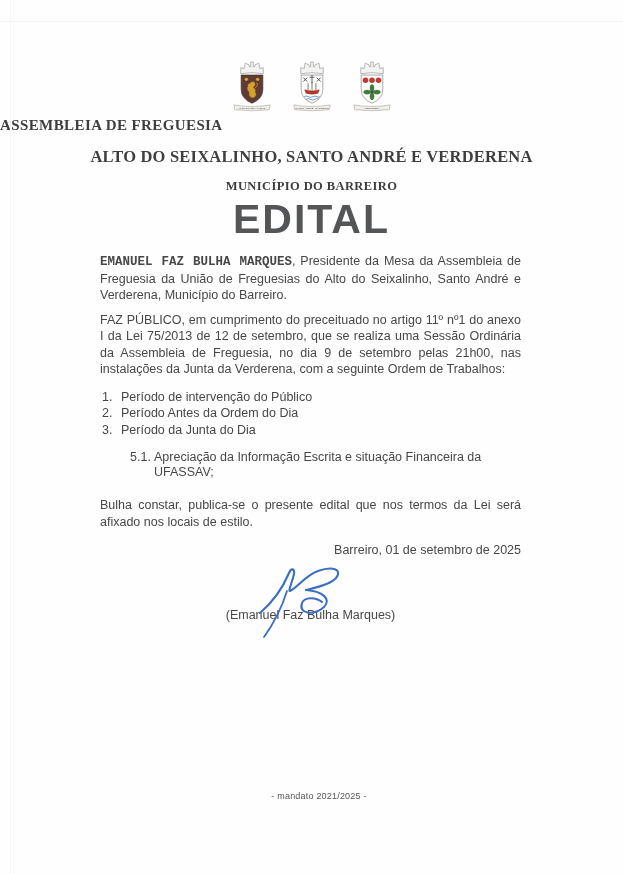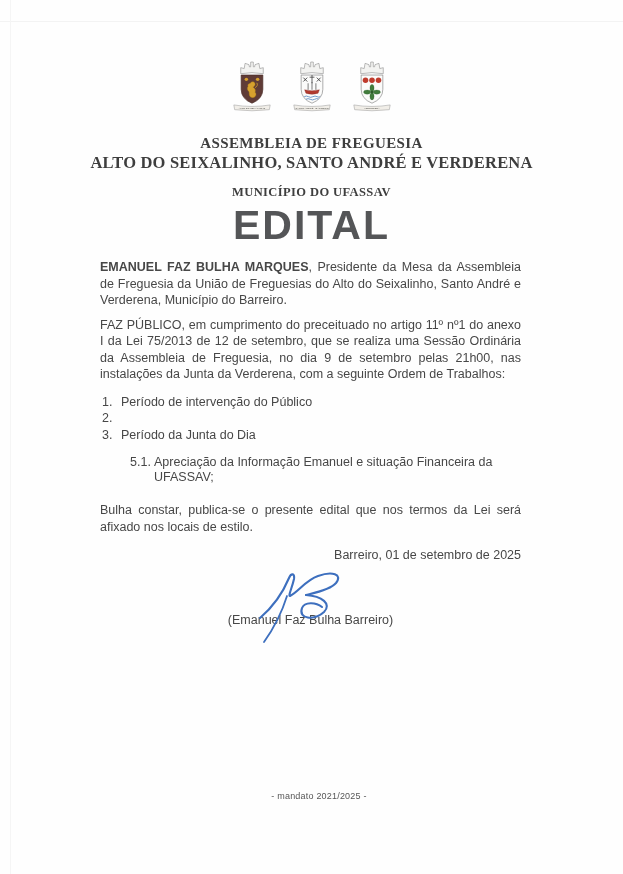--- a/index.html
+++ b/index.html
@@ -6,33 +6,33 @@
   .page{
     position:relative;width:623px;height:874px;background:#fefefe;overflow:hidden;
     font-family:"Liberation Sans",sans-serif;color:#474747;
   }
   .scan-line-top{position:absolute;left:0;right:0;top:21px;height:1px;background:#f3f3f3;}
   .scan-line-left{position:absolute;top:0;bottom:0;left:10px;width:1px;background:#f5f5f5;}
 
   .crests{margin-top:56px;display:flex;justify-content:center;gap:8px;}
   .crest{display:block;}
 
-  .org1{margin-top:21px;text-align:center;font-family:"Liberation Serif",serif;font-weight:bold;
+  .org1{margin-top:3px;font-family:"Liberation Serif",serif;font-weight:bold;
         font-size:15px;letter-spacing:.4px;color:#3e3e3e;}
-  .org2{margin-top:1px;text-align:center;font-family:"Liberation Serif",serif;font-weight:bold;
+  .org2{margin-top:13px;text-align:center;font-family:"Liberation Serif",serif;font-weight:bold;
         font-size:16.5px;letter-spacing:.2px;color:#3e3e3e;}
   .muni{margin-top:12px;text-align:center;font-family:"Liberation Serif",serif;font-weight:bold;
         font-size:12.5px;letter-spacing:.4px;color:#3e3e3e;}
   .title{margin-top:5px;text-align:center;font-size:41px;font-weight:bold;letter-spacing:2px;
          color:#545557;line-height:1;}
 
   .content{margin:13px 0 0 100px;width:421px;font-size:12.5px;line-height:16.5px;
            text-align:justify;color:#474747;}
   .content p{margin:0 0 8px 0;}
-  .bold{font-weight:bold;}
+  .bold{font-weight:bold;font-family:Liberation Mono, monospace;}
 
   .olist{margin:12px 0 0 2px;text-align:left;}
   .li{display:flex;line-height:15.5px;margin-bottom:1px;}
   .li .num{width:19px;flex:none;}
   .sub{margin:12px 0 0 30px;display:flex;line-height:15px;text-align:left;}
   .sub .num{width:24px;flex:none;}
 
   .p3{margin-top:17px !important;}
   .dateline{text-align:right;margin-top:12px;}
   .signer{text-align:center;margin-top:9px;}
@@ -90,57 +90,58 @@
       <ellipse cx="24.5" cy="41.2" rx="4.2" ry="2.4" fill="#417c3c" stroke="#2d5c2a" stroke-width="0.3"></ellipse>
       <ellipse cx="35.5" cy="41.2" rx="4.2" ry="2.4" fill="#417c3c" stroke="#2d5c2a" stroke-width="0.3"></ellipse>
       <circle cx="30" cy="41.2" r="1.6" fill="#2d5c2a"></circle>
       <path d="M9 56 Q30 59.5 51 56 L50 61.5 Q30 64 10 61.5 Z" fill="#f1eee8" stroke="#9a9a9a" stroke-width="0.6"></path>
       <text class="banner-text" x="30" y="60.6" font-size="2.9" text-anchor="middle">VERDERENA</text>
     </svg>
   </div>
 
   <div class="org1">ASSEMBLEIA DE FREGUESIA</div>
   <div class="org2">ALTO DO SEIXALINHO, SANTO ANDRÉ E VERDERENA</div>
-  <div class="muni">MUNICÍPIO DO UFASSAV</div>
+  <div class="muni">MUNICÍPIO DO BARREIRO</div>
 
   <div class="title">EDITAL</div>
 
   <div class="content">
     <p><span class="bold">EMANUEL FAZ BULHA MARQUES</span><span>, Presidente da Mesa da Assembleia de Freguesia da União de Freguesias do Alto do Seixalinho, Santo André e Verderena, Município do Barreiro.</span></p>
 
     <p>FAZ PÚBLICO, em cumprimento do preceituado no artigo 11º nº1 do anexo I da Lei 75/2013 de 12 de setembro, que se realiza uma Sessão Ordinária da Assembleia de Freguesia, no dia 9 de setembro pelas 21h00, nas instalações da Junta da Verderena, com a seguinte Ordem de Trabalhos:</p>
 
     <div class="olist">
       <div class="li">
         <span class="num">1.</span>
         <span>Período de intervenção do Público</span>
       </div>
       <div class="li">
         <span class="num">2.</span>
+        <span>Período Antes da Ordem do Dia</span>
       </div>
       <div class="li">
         <span class="num">3.</span>
         <span>Período da Junta do Dia</span>
       </div>
     </div>
 
     <div class="sub">
       <span class="num">5.1.</span>
-      <span>Apreciação da Informação Emanuel e situação Financeira da UFASSAV;</span>
+      <span>Apreciação da Informação Escrita e situação Financeira da UFASSAV;</span>
     </div>
 
     <p class="p3">Bulha constar, publica-se o presente edital que nos termos da Lei será afixado nos locais de estilo.</p>
 
     <div class="dateline">Barreiro, 01 de setembro de 2025</div>
 
     <div class="sigwrap">
       <svg class="signature-svg" viewBox="0 0 130 76" width="130" height="76">
         <path d="M14 52 C28 40 38 24 43 12 C45 7 49 7 48 13 C46 22 42 30 44 30 C52 26 60 14 72 10 C86 5 97 8 90 17 C84 24 68 27 60 29" fill="none" stroke="#3d6fbe" stroke-width="2.1" stroke-linecap="round" stroke-linejoin="round"></path>
         <path d="M60 29 C76 30 86 38 78 46 C68 55 52 53 56 42 C58.5 35.5 70 36 76 41" fill="none" stroke="#3d6fbe" stroke-width="2.1" stroke-linecap="round" stroke-linejoin="round"></path>
         <path d="M41 30 C36 46 28 62 18 76" fill="none" stroke="#3d6fbe" stroke-width="1.8" stroke-linecap="round"></path>
       </svg>
     </div>
 
-    <div class="signame">(Emanuel Faz Bulha Barreiro)</div>
+    <div class="signame">(Emanuel Faz Bulha Marques)</div>
   </div>
 
   <div class="footer">- mandato 2021/2025 -</div>
 </div>
 
 </body></html>

